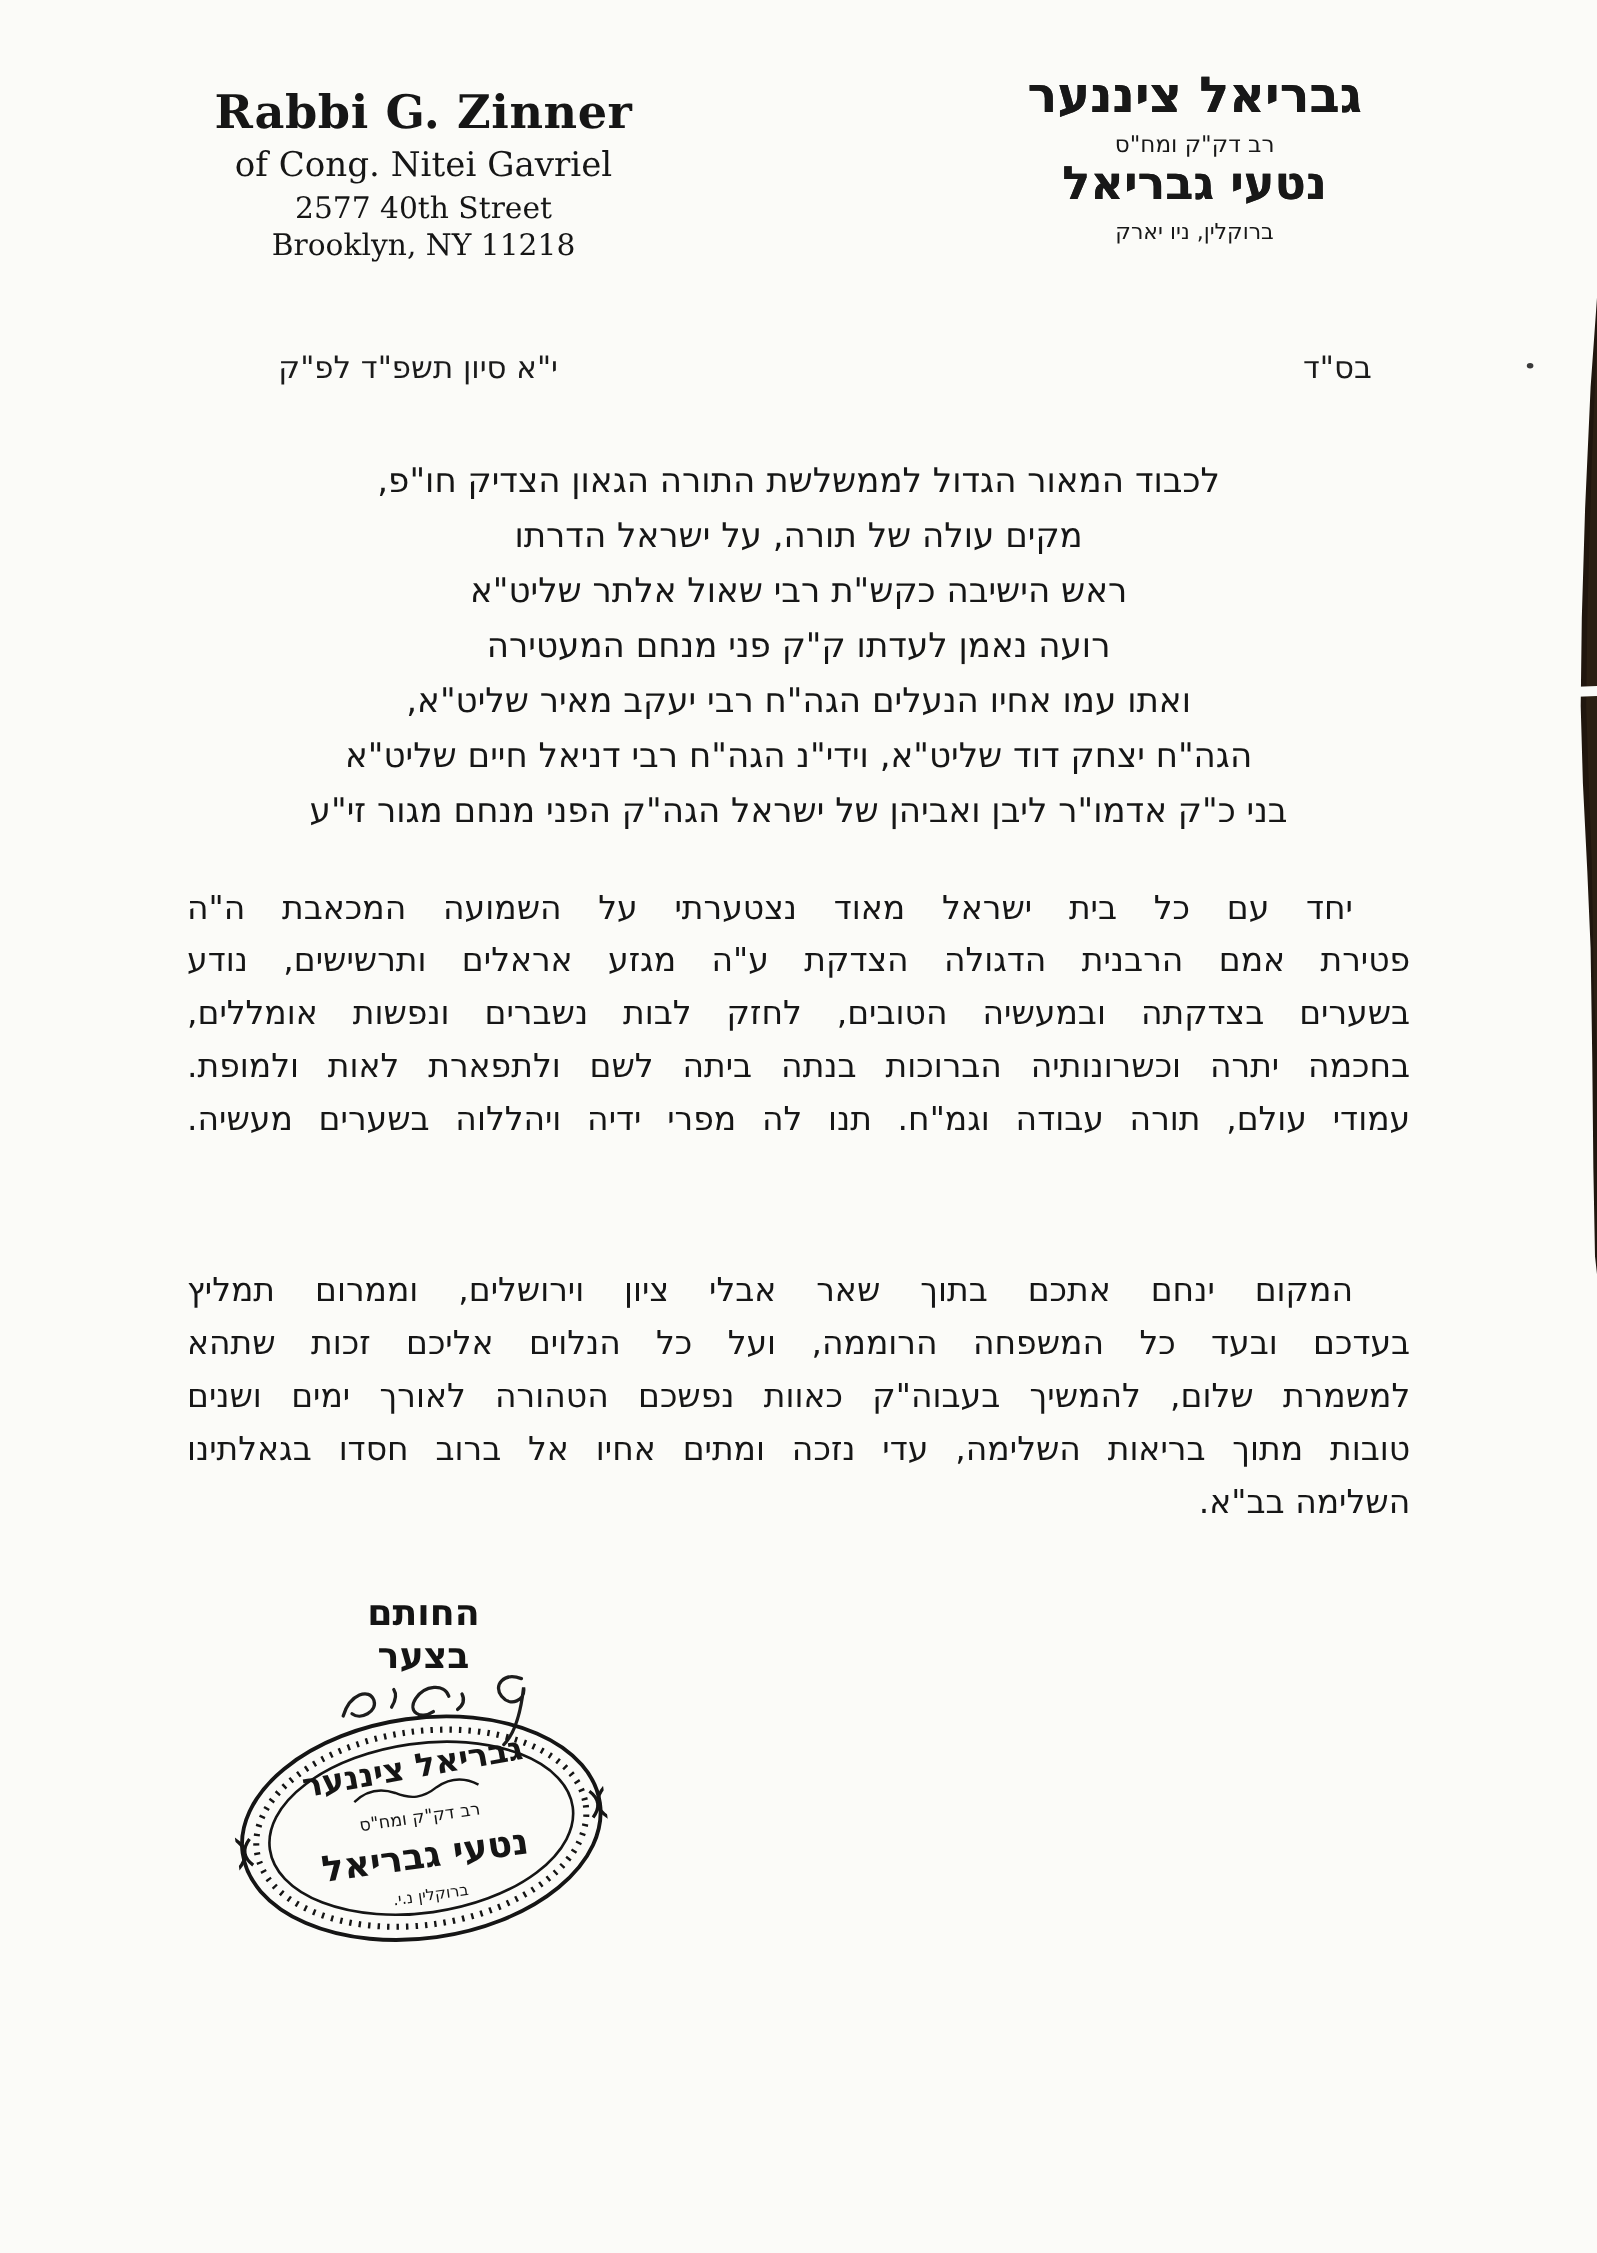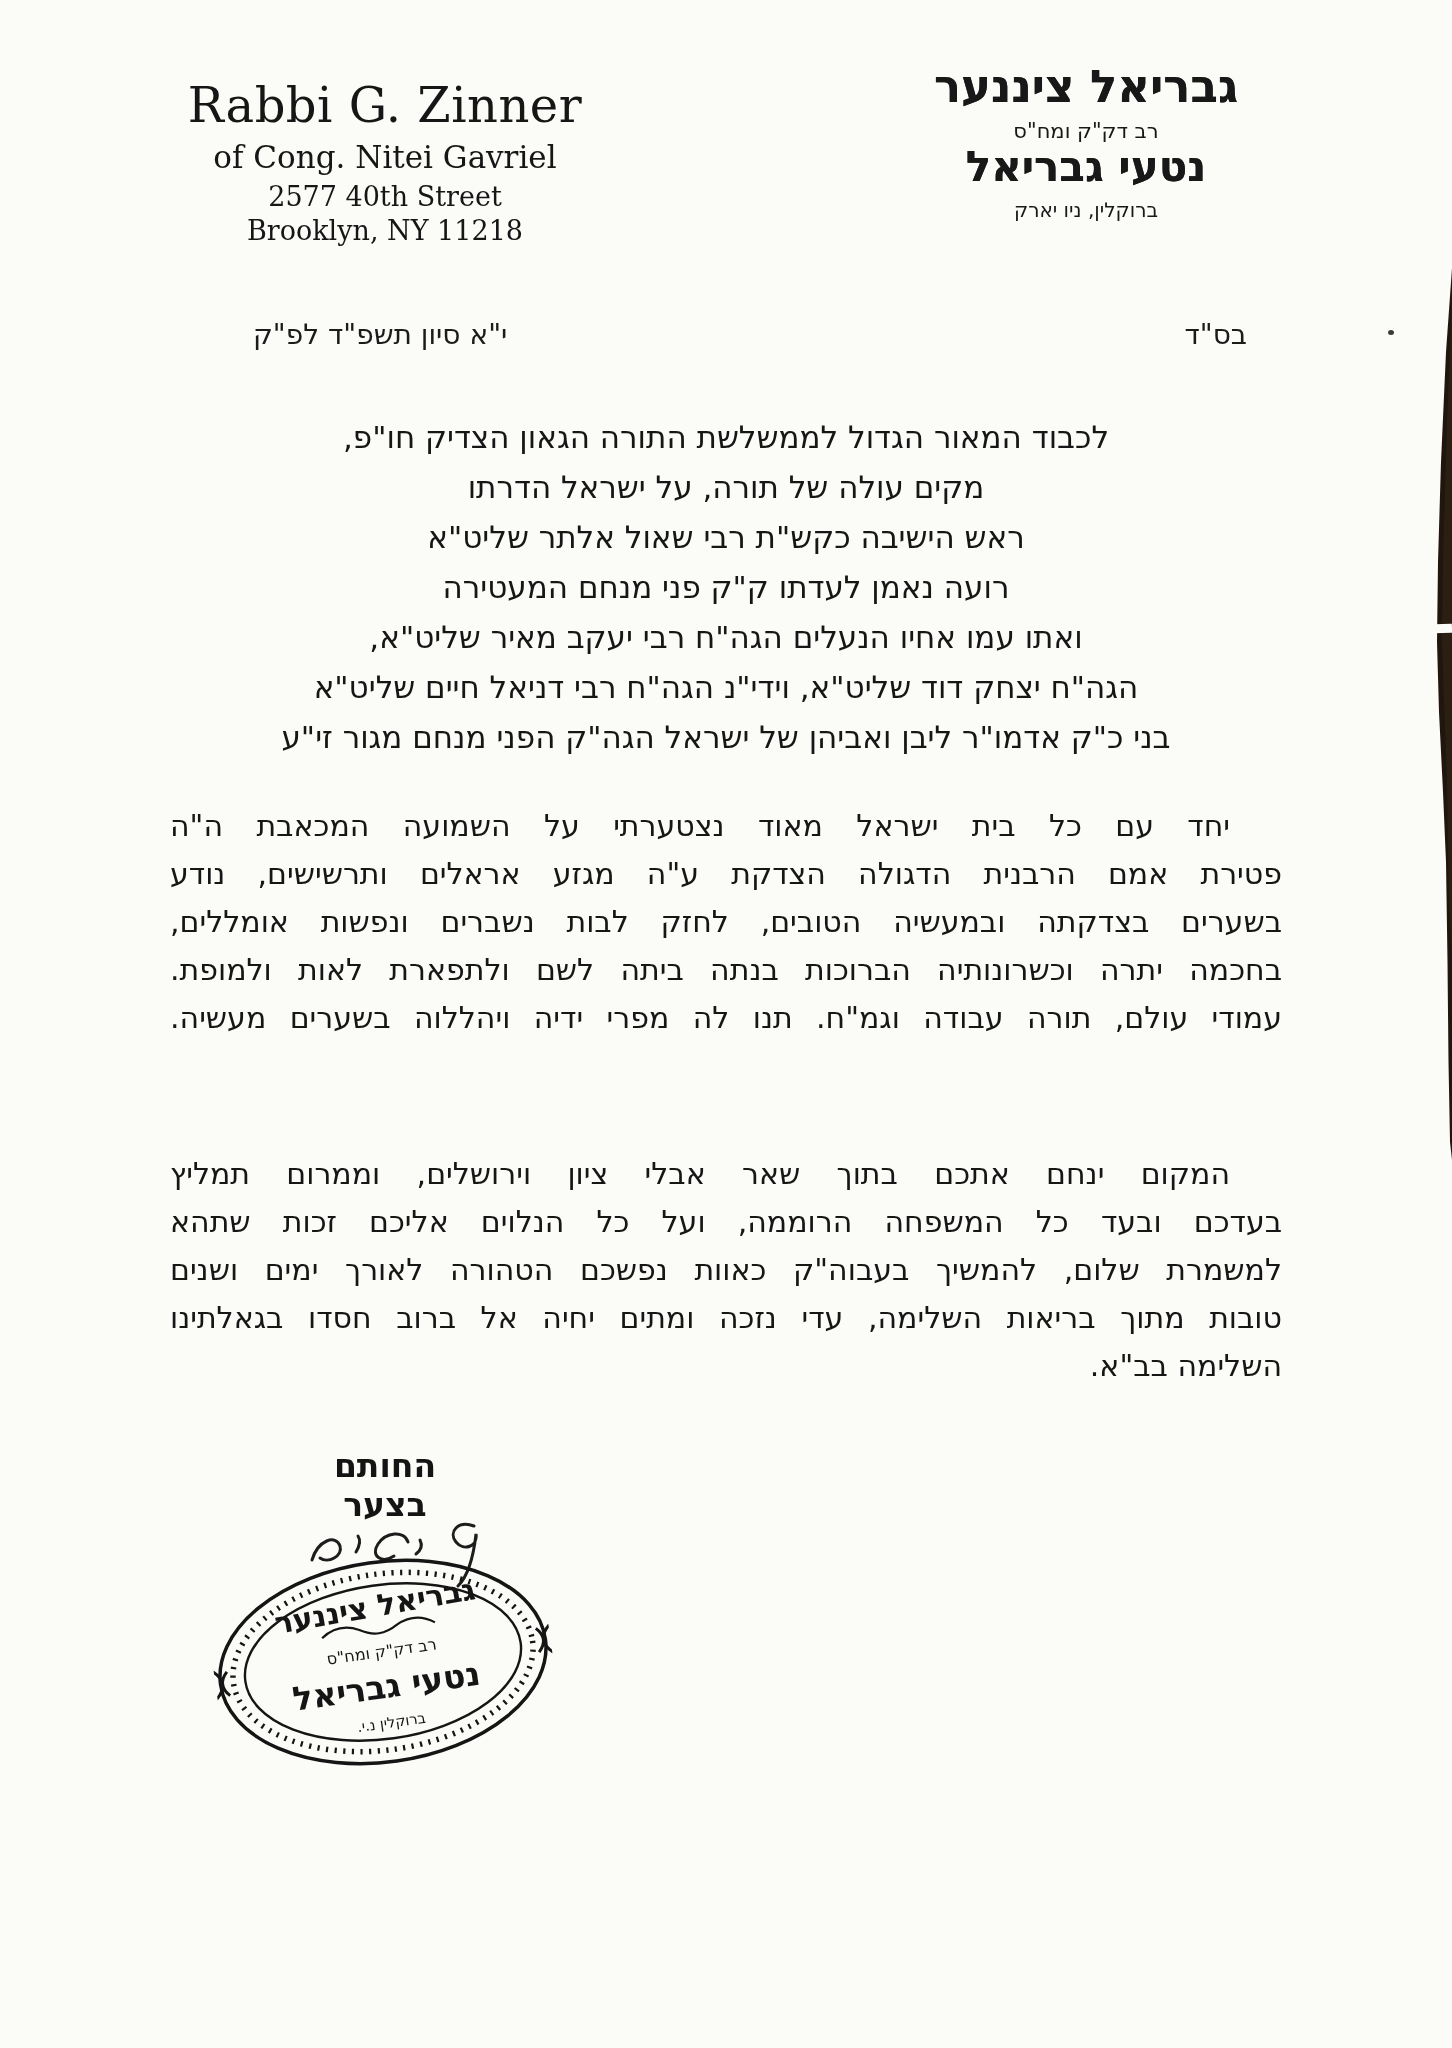--- a/index.html
+++ b/index.html
@@ -12,21 +12,21 @@
     font-family:"DejaVu Sans",sans-serif;
     color:#1b1b1b;
   }
   
   .lh-en{
     position:absolute;left:165px;top:78px;width:440px;
     text-align:center;
     font-family:"DejaVu Serif","Liberation Serif",serif;
     color:#161616;
   }
-  .lh-en .name{font-size:48px;font-weight:normal;letter-spacing:.5px;line-height:1.15;}
+  .lh-en .name{font-size:42px;font-weight:bold;letter-spacing:.5px;line-height:1.15;}
   .lh-en .cong{font-size:31px;margin-top:6px;line-height:1.2;}
   .lh-en .street{font-size:27px;margin-top:4px;line-height:1.25;}
   .lh-en .city{font-size:27px;line-height:1.25;}
   
   .lh-he{
     position:absolute;left:912px;top:62px;width:348px;
     text-align:center;direction:rtl;color:#181818;
   }
   .lh-he .name{font-size:45px;font-weight:bold;line-height:1.1;text-shadow:0 0 .6px #333;}
   .lh-he .title{font-size:21px;margin-top:8px;line-height:1.1;}
@@ -99,21 +99,21 @@
       <div class="line">פטירת אמם הרבנית הדגולה הצדקת ע"ה מגזע אראלים ותרשישים, נודע</div>
       <div class="line">בשערים בצדקתה ובמעשיה הטובים, לחזק לבות נשברים ונפשות אומללים,</div>
       <div class="line">בחכמה יתרה וכשרונותיה הברוכות בנתה ביתה לשם ולתפארת לאות ולמופת.</div>
       <div class="line">עמודי עולם, תורה עבודה וגמ"ח. תנו לה מפרי ידיה ויהללוה בשערים מעשיה.</div>
     </div>
 
   <div class="blk para para-c">
       <div class="line">המקום ינחם אתכם בתוך שאר אבלי ציון וירושלים, וממרום תמליץ</div>
       <div class="line">בעדכם ובעד כל המשפחה הרוממה, ועל כל הנלוים אליכם זכות שתהא</div>
       <div class="line">למשמרת שלום, להמשיך בעבוה"ק כאוות נפשכם הטהורה לאורך ימים ושנים</div>
-      <div class="line">טובות מתוך בריאות השלימה, עדי נזכה ומתים יחיה אל ברוב חסדו בגאלתינו</div>
+      <div class="line">טובות מתוך בריאות השלימה, עדי נזכה ומתים אחיו אל ברוב חסדו בגאלתינו</div>
       <div class="line">השלימה בב"א.</div>
     </div>
 
   <div class="closing">החותם בצער</div>
 
   <svg class="signature" viewBox="0 0 230 80" xmlns="http://www.w3.org/2000/svg">
     <g fill="none" stroke="#1d1d1d" stroke-width="3" stroke-linecap="round">
       <path d="M14 48 C 20 28, 38 22, 42 34 C 45 44, 30 52, 22 46"></path>
       <path d="M58 40 q6 -10 2 -16"></path>
       <path d="M96 44 C 84 52, 72 44, 80 32 C 88 20, 106 18, 110 30"></path>

